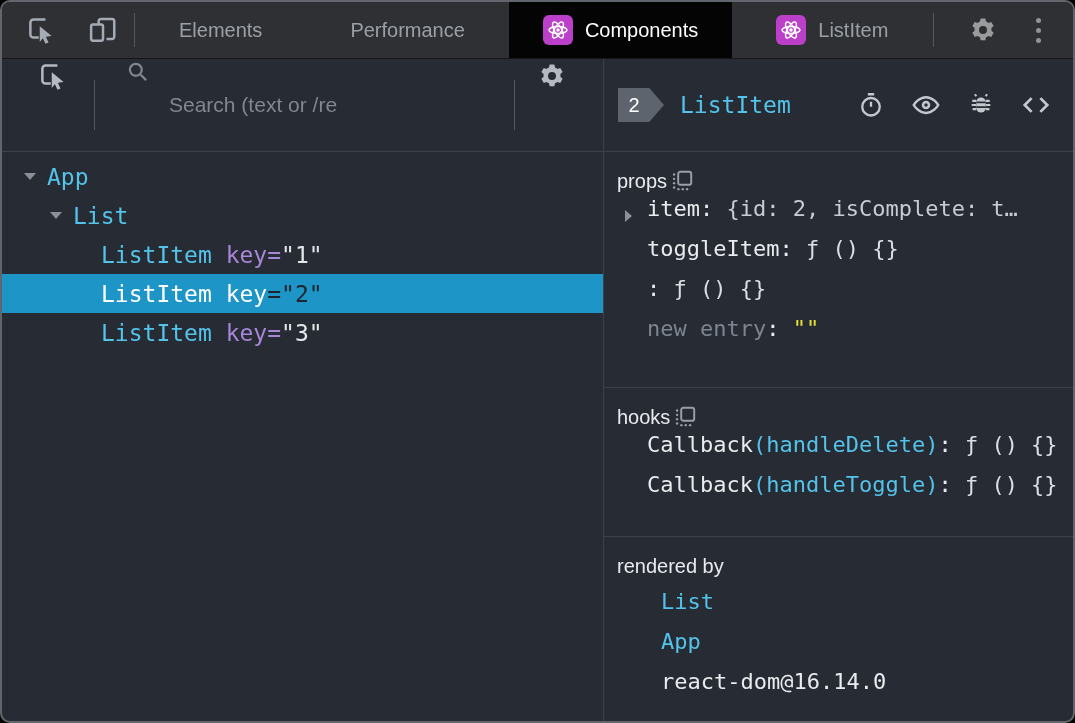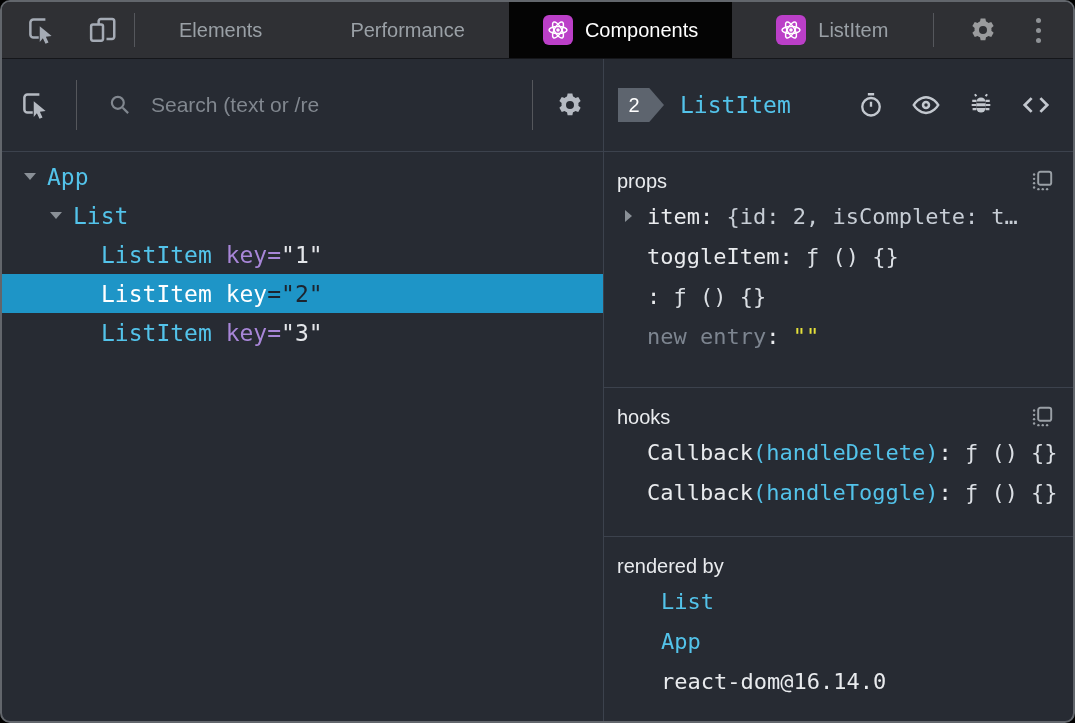--- a/index.html
+++ b/index.html
@@ -35,21 +35,21 @@
   .tab.active{background:#040404;color:#fff;padding:8px 34px}
   .tab .react-ic{width:30px;height:30px}
   .tb-right{margin-left:auto;display:flex;align-items:center;gap:32px;padding-right:28px}
   .kebab{display:flex;flex-direction:column;gap:5px;align-items:center;cursor:pointer;padding:4px}
   .kebab i{width:5px;height:5px;border-radius:50%;background:#8f9296}
   
   .main{flex:1;display:flex;min-height:0}
   .left{width:602px;flex:0 0 602px;border-right:1px solid var(--border);display:flex;flex-direction:column}
   .right{flex:1;display:flex;flex-direction:column;min-width:0}
   
-  .lp-toolbar{height:93px;flex:0 0 93px;border-bottom:1px solid var(--border);display:flex;align-items:center;padding:0 16px}
+  .lp-toolbar{height:93px;flex:0 0 93px;border-bottom:1px solid var(--border);display:flex;padding:0 34px}
   .lp-toolbar .vdiv{height:50px}
   .search-icon{margin:0 18px 0 24px}
   .search-input{flex:1;background:transparent;border:none;outline:none;font-family:var(--sans);font-size:21px;color:#c9ced6;min-width:0}
   .search-input::placeholder{color:#81878f}
   .gear-left{margin-left:20px}
   
   .tree{flex:1;padding-top:5px;font-family:var(--mono);font-size:23px;overflow:hidden}
   .tnode{height:39px;display:flex;align-items:center;white-space:nowrap;cursor:pointer}
   .tnode.d0{padding-left:22px}
   .tnode.d1{padding-left:48px}
@@ -65,23 +65,23 @@
   
   .rp-header{height:93px;flex:0 0 93px;border-bottom:1px solid var(--border);display:flex;align-items:center;padding:0 22px 0 14px;gap:16px}
   .badge{width:46px;height:34px;background:#5d646e;clip-path:polygon(0 0,68% 0,100% 50%,68% 100%,0 100%);display:flex;align-items:center;justify-content:center;padding-right:14px;color:#fff;font-size:20px;font-family:var(--sans);flex:0 0 auto}
   .comp-name{font-family:var(--mono);font-size:23px;color:var(--cyan)}
   .rp-icons{margin-left:auto;display:flex;align-items:center;gap:25px}
   .rp-iconbtn{display:flex;align-items:center;justify-content:center;width:30px;height:30px;cursor:pointer}
   
   .rp-body{flex:1;overflow:hidden;display:flex;flex-direction:column}
   .section{padding:14px 16px 18px 13px;border-bottom:1px solid var(--border)}
   .section:last-child{border-bottom:none}
-  .sec-title-row{display:flex;align-items:center;justify-content:space-between;height:30px}
+  .sec-title-row{display:flex;align-items:center;height:30px}
   .sec-title{font-family:var(--sans);font-size:20px;color:var(--white)}
-  .kv{display:flex;align-items:center;height:40px;font-family:var(--mono);font-size:22px;white-space:nowrap;overflow:hidden;cursor:default}
+  .kv{display:flex;height:40px;font-family:var(--mono);font-size:22px;white-space:nowrap;overflow:hidden;cursor:default}
   .arrow-slot{width:22px;flex:0 0 22px;display:flex;align-items:center;margin-left:8px}
   .tri-right{width:0;height:0;border-top:6px solid transparent;border-bottom:6px solid transparent;border-left:7px solid #8a9097}
   .k{color:var(--white)}
   .k.muted{color:#7d8590}
   .colon{color:var(--white)}
   .v{color:#c7cdd5;margin-left:1ch}
   .v.fn{color:#dbdfe4}
   .v.str{color:var(--yellow)}
   .hook-type{color:var(--white)}
   .hook-name{color:var(--cyan)}

